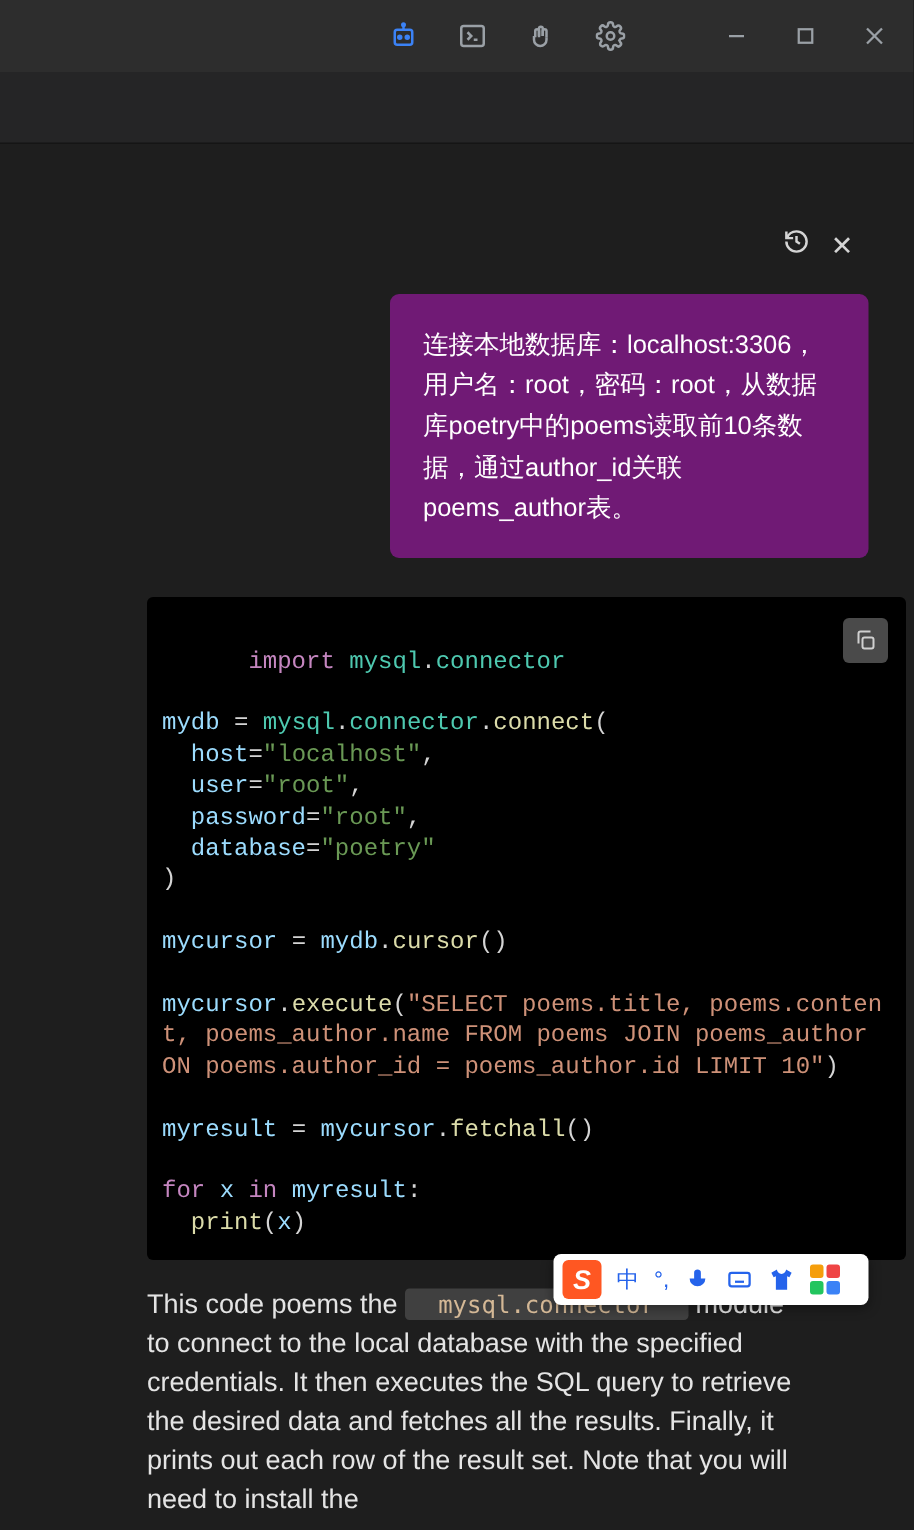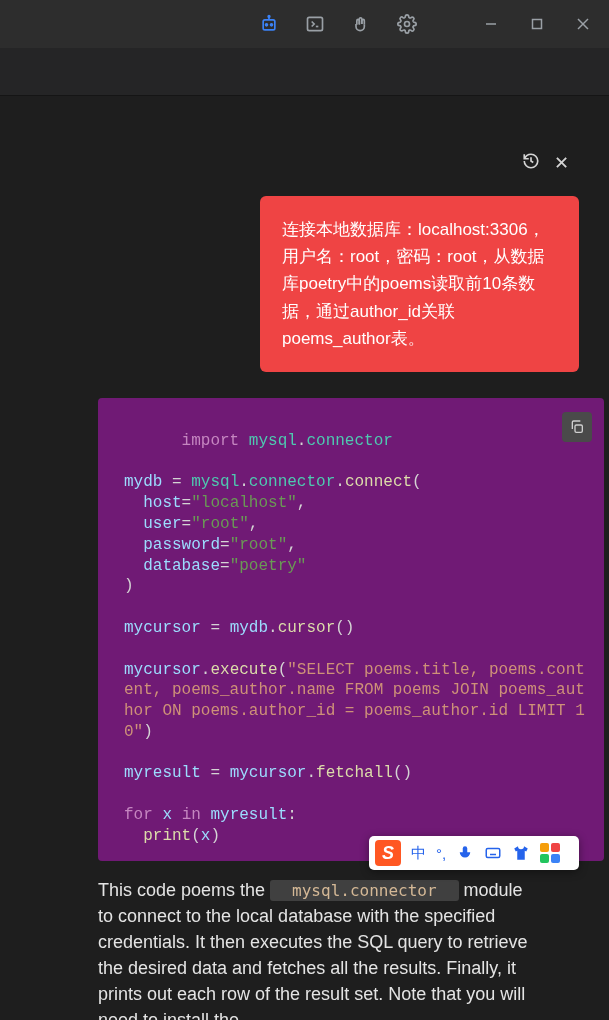--- a/index.html
+++ b/index.html
@@ -54,21 +54,21 @@
     right: 40px;
     display: flex;
     gap: 14px;
     align-items: center;
     color: #d4d4d4;
   }
   .chat-header-icons svg { width: 18px; height: 18px; }
   .close-x { font-size: 18px; color: #d4d4d4; cursor: pointer; }
 
   .user-bubble {
-    background: #ef4444;
+    background: #701a75;
     color: #fff;
     border-radius: 6px;
     padding: 20px 22px;
     margin-left: 230px;
     margin-right: 0;
     font-size: 17px;
     line-height: 1.6;
   }
 
   .assistant-block {
@@ -85,23 +85,23 @@
   }
   .assistant-text2 {
     font-size: 18px;
     line-height: 1.45;
     margin-top: 16px;
     padding-right: 40px;
   }
 
   .code-block {
     position: relative;
-    background: #701a75;
+    background: #000000;
     border-radius: 4px;
-    padding: 12px 10px 14px 26px;
+    padding: 12px 10px 14px 10px;
     font-family: Consolas, "Courier New", monospace;
     font-size: 16px;
     line-height: 1.3;
     color: #d4d4d4;
     white-space: pre-wrap;
     word-break: break-all;
     margin-right: -25px;
   }
   .copy-btn {
     position: absolute;

